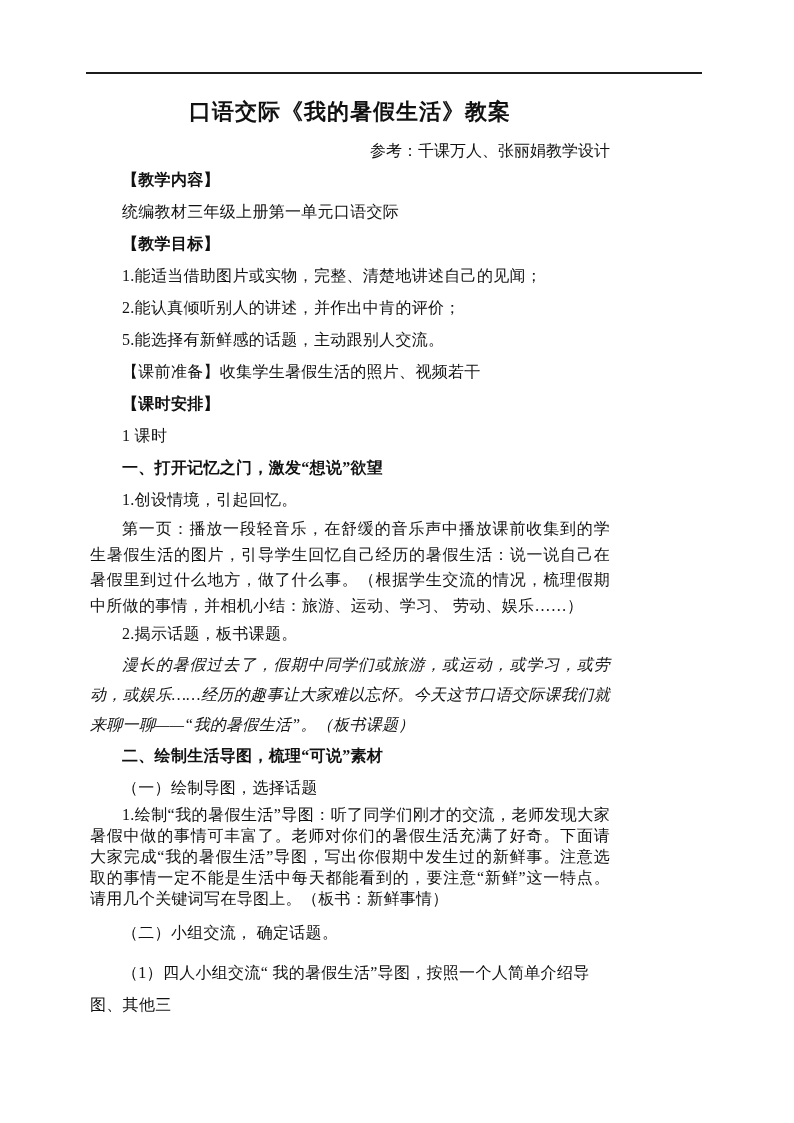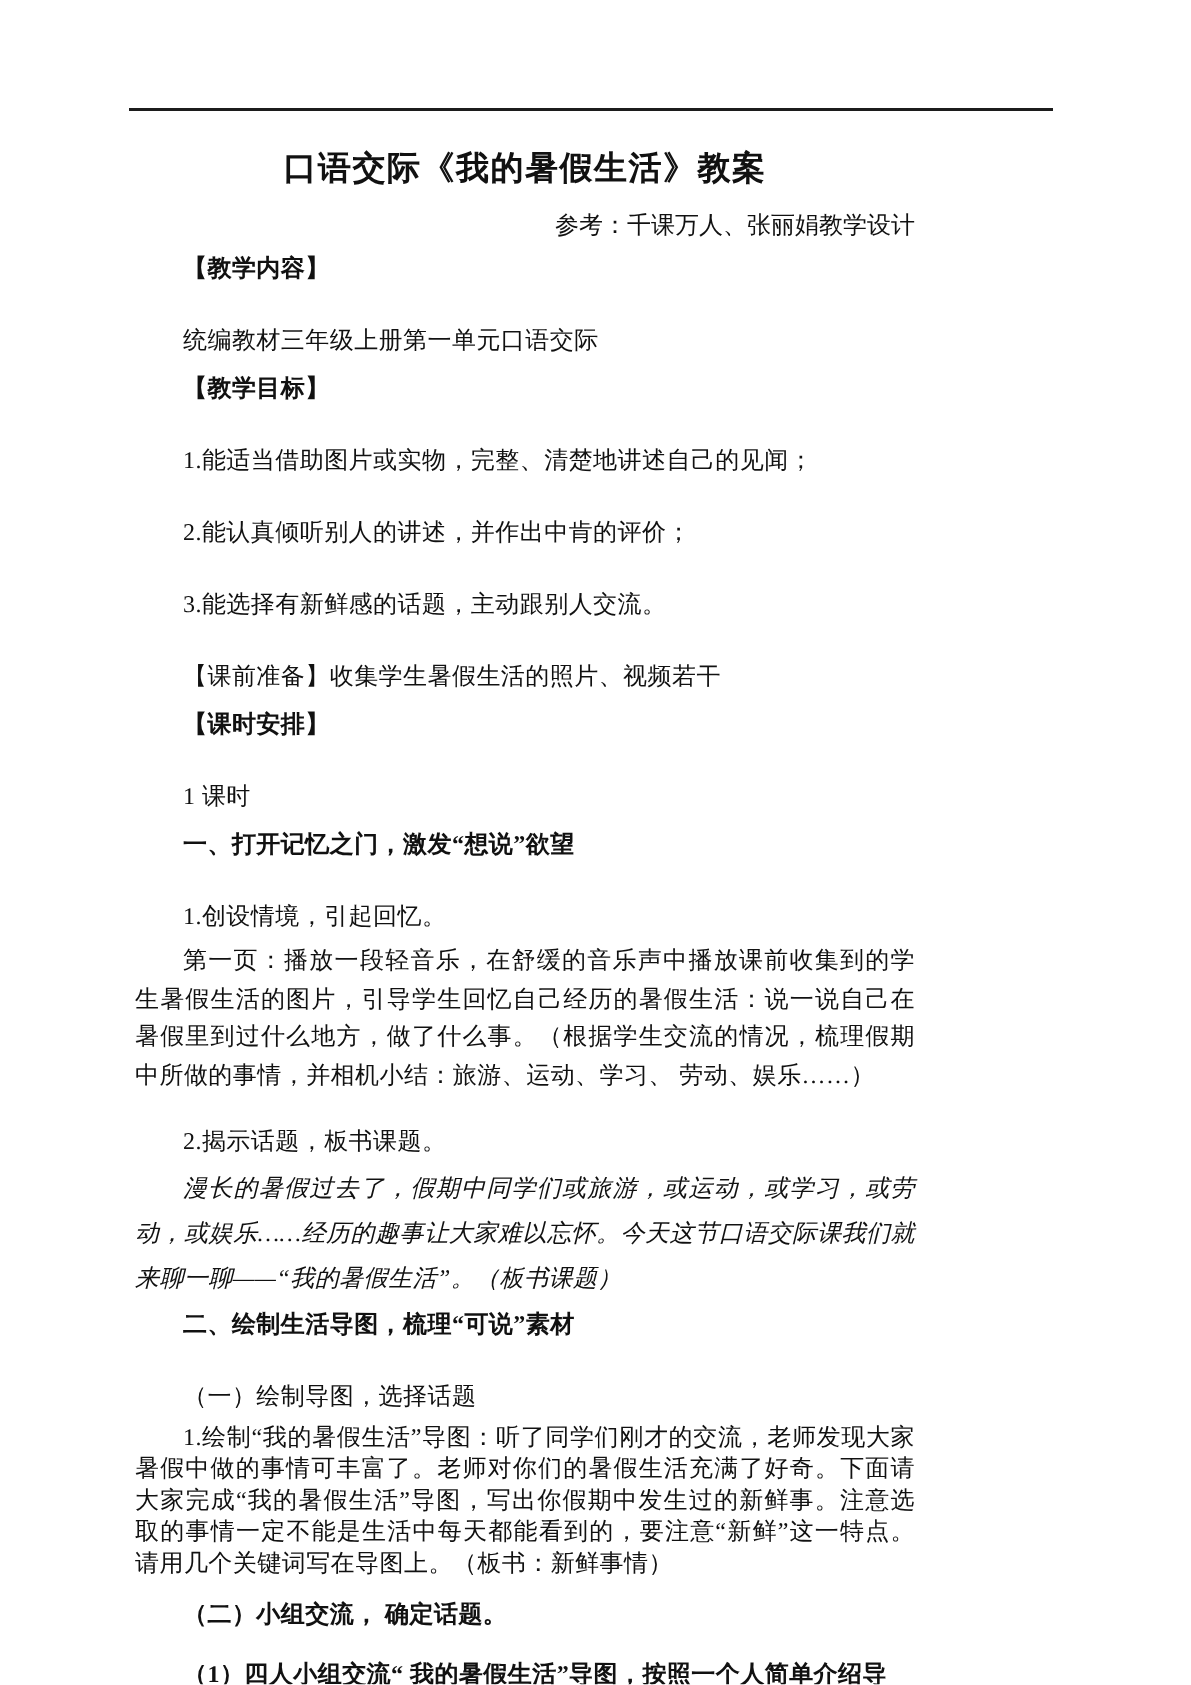--- a/index.html
+++ b/index.html
@@ -34,42 +34,42 @@
     font-size: 16px;
     line-height: 26px;
     text-align: right;
   }
   .para {
     font-size: 16px;
     margin: 0;
     text-indent: 2em;
     letter-spacing: 0.3px;
   }
-  .single      { line-height: 32px; margin-top: 16px; }
-  .single-gap  { line-height: 32px; margin-top: 8px; font-weight: bold; }
+  .single      { line-height: 32px; }
+  .single-gap  { line-height: 32px; margin-top: 8px; }
   .section-bold{ line-height: 32px; font-weight: bold; }
   .heading     { line-height: 32px; font-weight: bold; }
   .multi25     { line-height: 25.5px; text-align: justify; }
   .multi30     { line-height: 30px;   text-align: justify; font-style: italic; }
   .multi21     { line-height: 21px;   text-align: justify; }
 </style>
 </head>
 <body>
 
 <div class="page">
   <div class="header-rule"></div>
   <div class="doc-title">口语交际《我的暑假生活》教案</div>
   <div class="doc-subtitle">参考：千课万人、张丽娟教学设计</div>
   <div id="doc-body">
       <div class="para section-bold">【教学内容】</div>
       <div class="para single">统编教材三年级上册第一单元口语交际</div>
       <div class="para section-bold">【教学目标】</div>
       <div class="para single">1.能适当借助图片或实物，完整、清楚地讲述自己的见闻；</div>
       <div class="para single">2.能认真倾听别人的讲述，并作出中肯的评价；</div>
-      <div class="para single">3.能选择有新鲜感的话题，主动跟别人交流。</div>
+      <div class="para single">5.能选择有新鲜感的话题，主动跟别人交流。</div>
       <div class="para single">【课前准备】收集学生暑假生活的照片、视频若干</div>
       <div class="para section-bold">【课时安排】</div>
       <div class="para single">1 课时</div>
       <div class="para heading">一、打开记忆之门，激发“想说”欲望</div>
       <div class="para single">1.创设情境，引起回忆。</div>
       <div class="para multi25">第一页：播放一段轻音乐，在舒缓的音乐声中播放课前收集到的学生暑假生活的图片，引导学生回忆自己经历的暑假生活：说一说自己在暑假里到过什么地方，做了什么事。（根据学生交流的情况，梳理假期中所做的事情，并相机小结：旅游、运动、学习、 劳动、娱乐……）</div>
       <div class="para single">2.揭示话题，板书课题。</div>
       <div class="para multi30">漫长的暑假过去了，假期中同学们或旅游，或运动，或学习，或劳动，或娱乐……经历的趣事让大家难以忘怀。今天这节口语交际课我们就来聊一聊——“我的暑假生活”。（板书课题）</div>
       <div class="para heading">二、绘制生活导图，梳理“可说”素材</div>
       <div class="para single">（一）绘制导图，选择话题</div>

